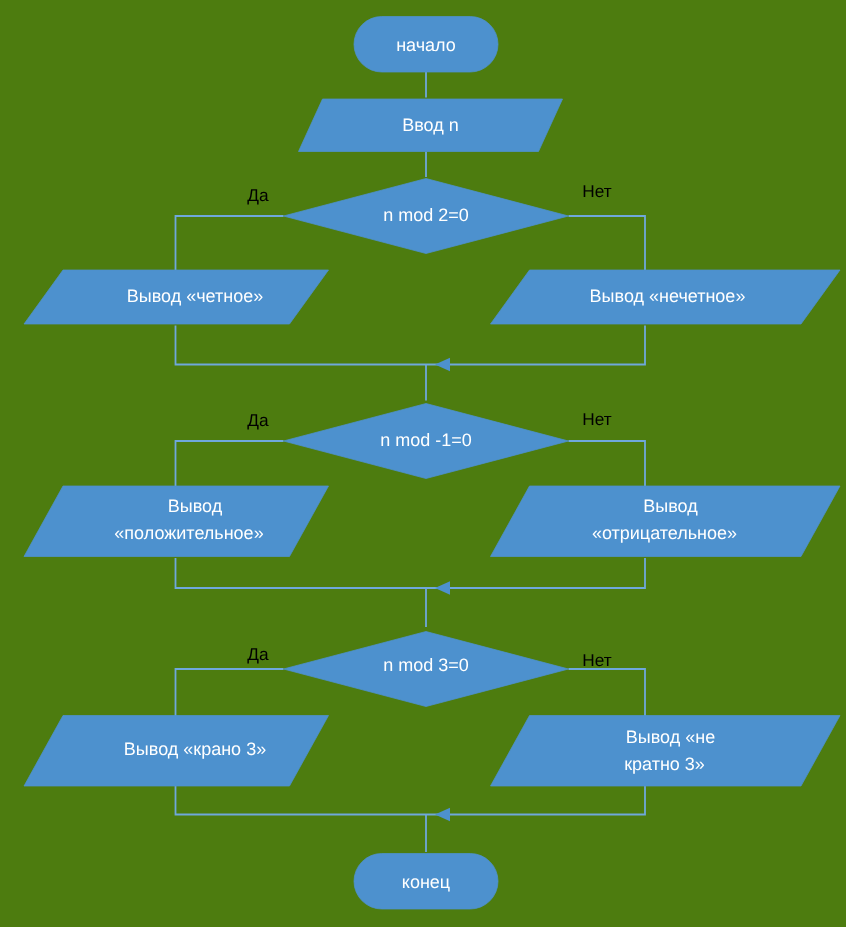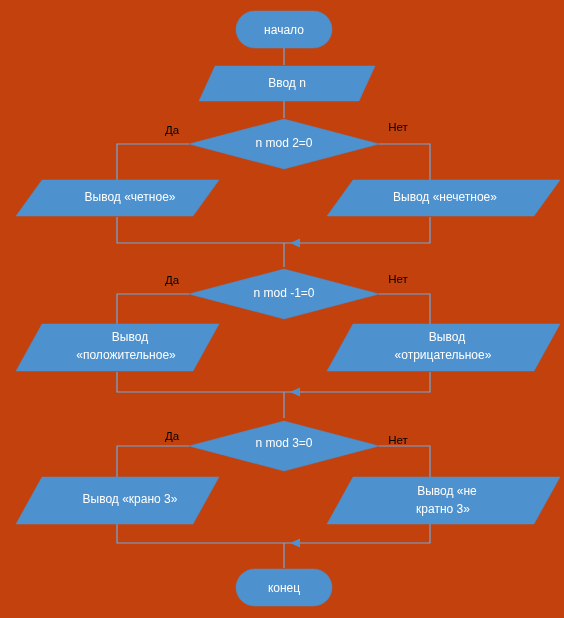--- a/index.html
+++ b/index.html
@@ -7,21 +7,21 @@
     padding: 0;
     background: #ffffff;
   }
   body {
     font-family: "Liberation Sans", sans-serif;
   }
   #canvas {
     position: relative;
     width: 564px;
     height: 618px;
-    background: #c2410c;
+    background: #4d7c0f;
     overflow: hidden;
   }
   svg#flow {
     position: absolute;
     left: 0;
     top: 0;
     width: 564px;
     height: 618px;
   }
   .shape-text {

